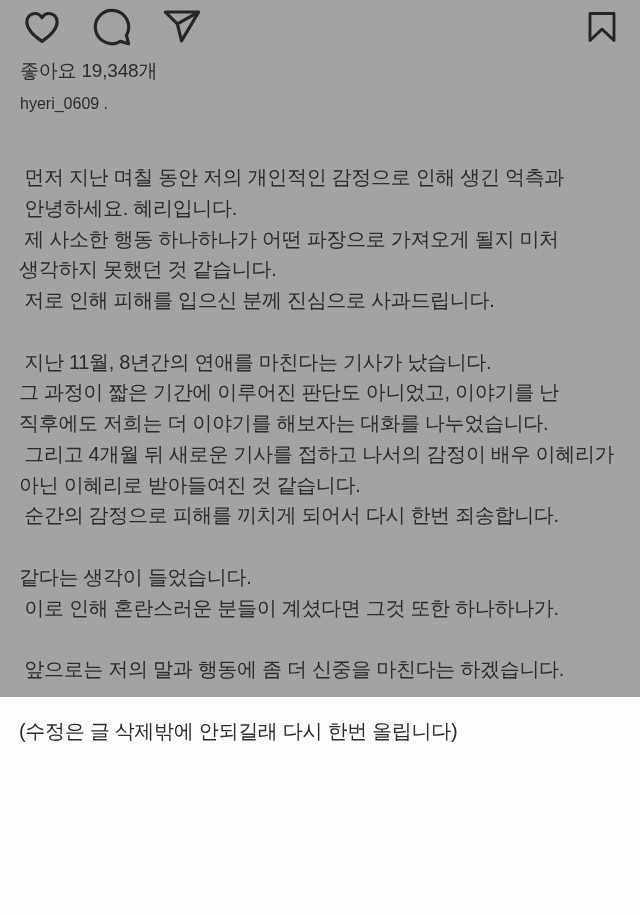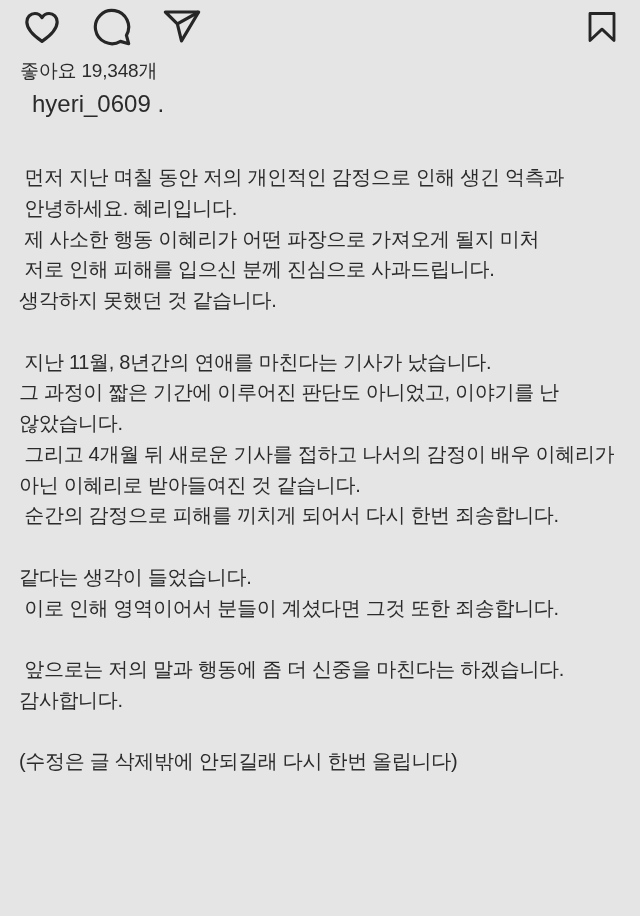--- a/index.html
+++ b/index.html
@@ -4,22 +4,22 @@
 <style>
   * { margin: 0; padding: 0; box-sizing: border-box; }
   html, body {
     width: 640px; height: 916px;
     overflow: hidden;
     background: #fdfdfd;
     font-family: "Liberation Sans", "DejaVu Sans", sans-serif;
   }
   .screen {
     position: relative;
-    width: 640px; height: 916px;
-    background: #e5e5e5;
+    width: 640px; height: 697px;
+    background: #a3a3a3;
     color: #2b2b2b;
   }
   .action-bar {
     position: absolute;
     top: 4px; left: 0; right: 0;
     height: 48px;
   }
   .action-left {
     position: absolute;
     left: 22px; top: 2px;
@@ -43,22 +43,22 @@
     position: absolute;
     top: 58px; left: 20px;
     font-size: 19px;
     line-height: 26px;
     letter-spacing: -0.2px;
     color: #2b2b2b;
     cursor: pointer;
   }
   .username-row {
     position: absolute;
-    top: 91px; left: 32px;
-    font-size: 24px;
+    top: 91px; left: 20px;
+    font-size: 16px;
     line-height: 26px;
     color: #2b2b2b;
     text-align: right;
   }
   .username { cursor: pointer; }
   .caption {
     position: absolute;
     top: 162px; left: 19px;
     width: 610px;
     font-size: 20px;
@@ -115,33 +115,32 @@
     <span>좋아요 </span><span>19,348</span><span>개</span>
   </div>
 
   <div class="username-row">
     <span class="username">hyeri_0609</span><span style="white-space:pre;"> .</span>
   </div>
 
   <div class="caption">
       <div class="cap-line"> 먼저 지난 며칠 동안 저의 개인적인 감정으로 인해 생긴 억측과</div>
       <div class="cap-line"> 안녕하세요. 혜리입니다.</div>
-      <div class="cap-line"> 제 사소한 행동 이혜리가 어떤 파장으로 가져오게 될지 미처</div>
+      <div class="cap-line"> 제 사소한 행동 하나하나가 어떤 파장으로 가져오게 될지 미처</div>
+      <div class="cap-line">생각하지 못했던 것 같습니다.</div>
       <div class="cap-line"> 저로 인해 피해를 입으신 분께 진심으로 사과드립니다.</div>
-      <div class="cap-line">생각하지 못했던 것 같습니다.</div>
       <div class="cap-line">&nbsp;</div>
       <div class="cap-line"> 지난 11월, 8년간의 연애를 마친다는 기사가 났습니다.</div>
       <div class="cap-line">그 과정이 짧은 기간에 이루어진 판단도 아니었고, 이야기를 난</div>
-      <div class="cap-line">않았습니다.</div>
+      <div class="cap-line">직후에도 저희는 더 이야기를 해보자는 대화를 나누었습니다.</div>
       <div class="cap-line"> 그리고 4개월 뒤 새로운 기사를 접하고 나서의 감정이 배우 이혜리가</div>
       <div class="cap-line">아닌 이혜리로 받아들여진 것 같습니다.</div>
       <div class="cap-line"> 순간의 감정으로 피해를 끼치게 되어서 다시 한번 죄송합니다.</div>
       <div class="cap-line">&nbsp;</div>
       <div class="cap-line">같다는 생각이 들었습니다.</div>
-      <div class="cap-line"> 이로 인해 영역이어서 분들이 계셨다면 그것 또한 죄송합니다.</div>
+      <div class="cap-line"> 이로 인해 혼란스러운 분들이 계셨다면 그것 또한 하나하나가.</div>
       <div class="cap-line">&nbsp;</div>
       <div class="cap-line"> 앞으로는 저의 말과 행동에 좀 더 신중을 마친다는 하겠습니다.</div>
-      <div class="cap-line">감사합니다.</div>
       <div class="cap-line">&nbsp;</div>
       <div class="cap-line">(수정은 글 삭제밖에 안되길래 다시 한번 올립니다)</div>
     </div>
 
 </div>
 
 </body></html>

